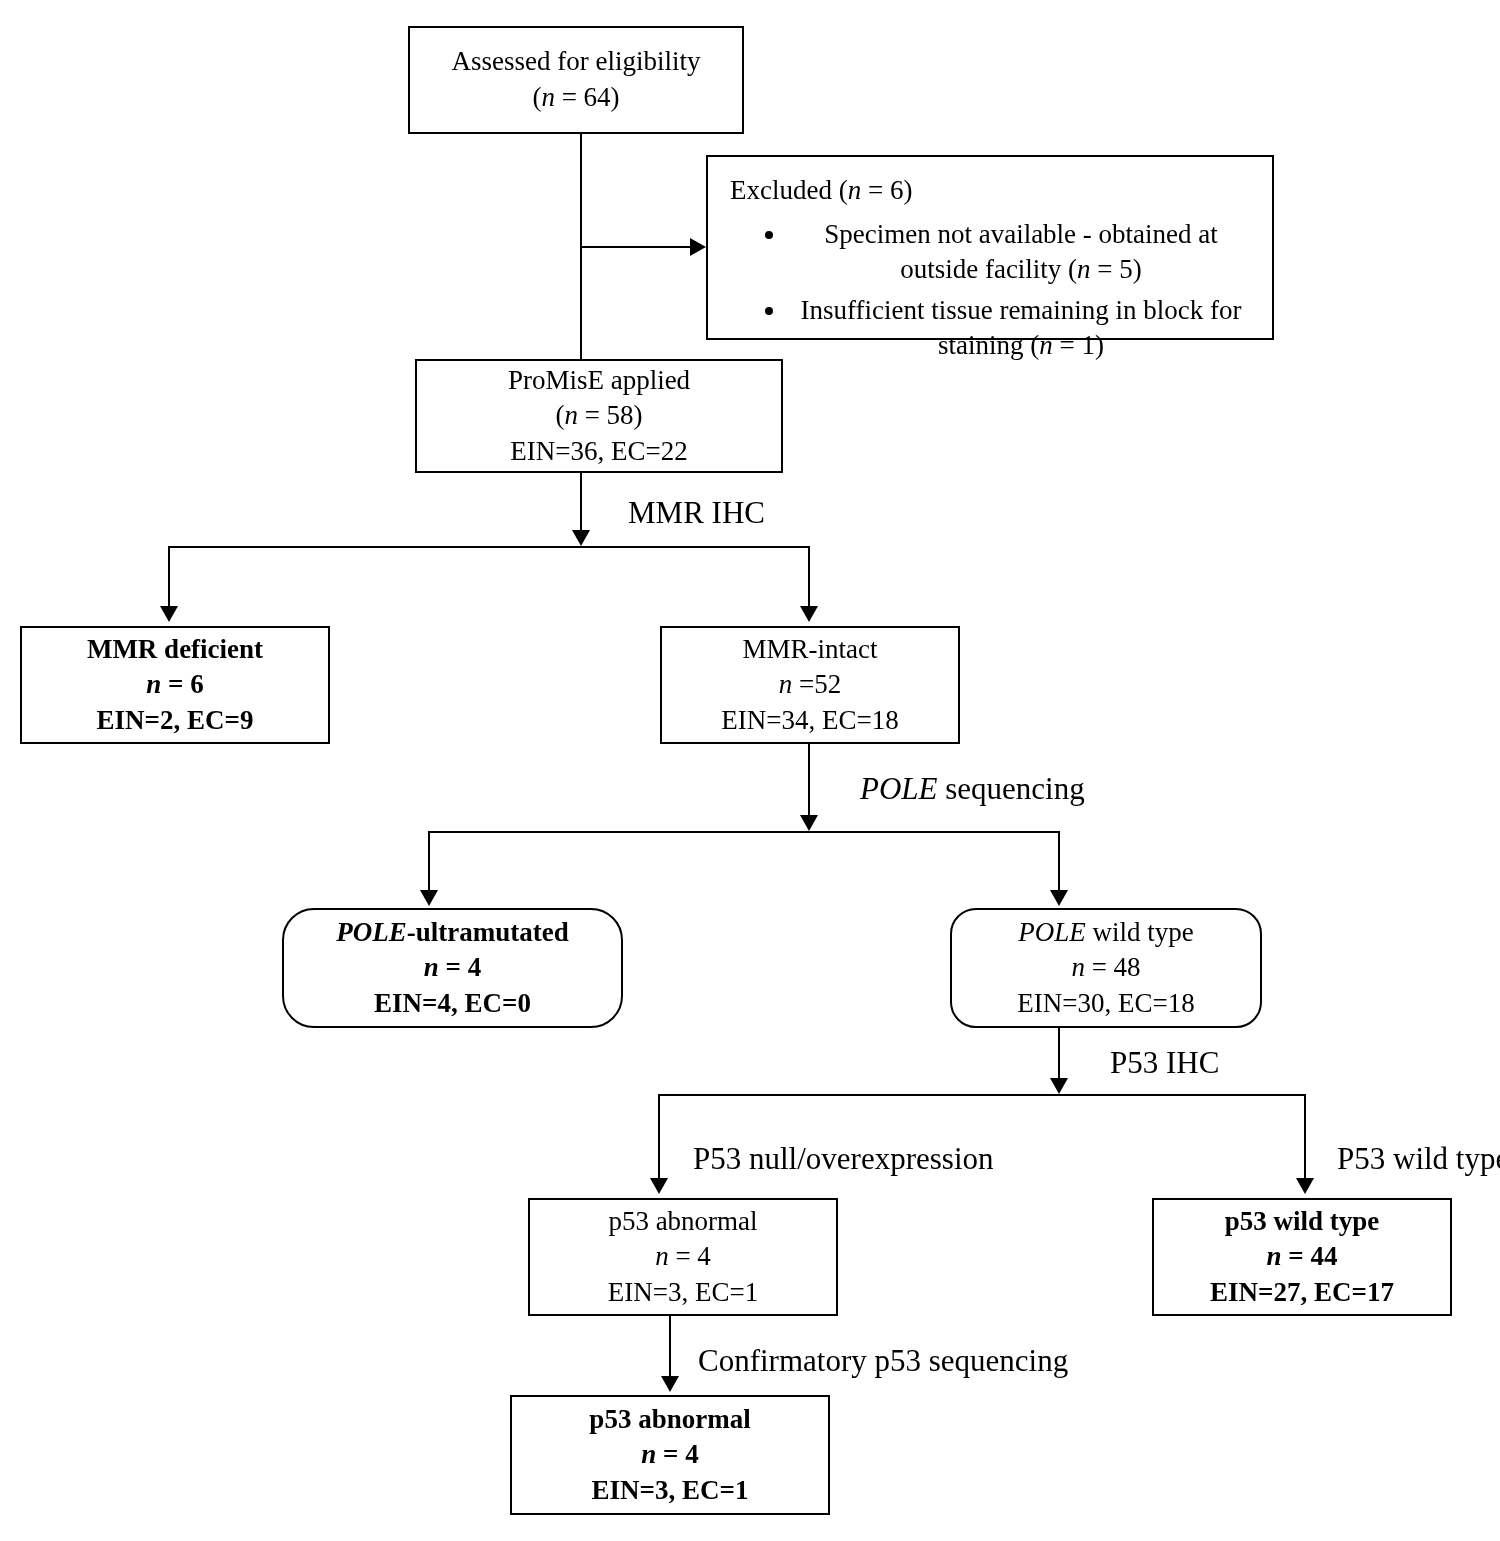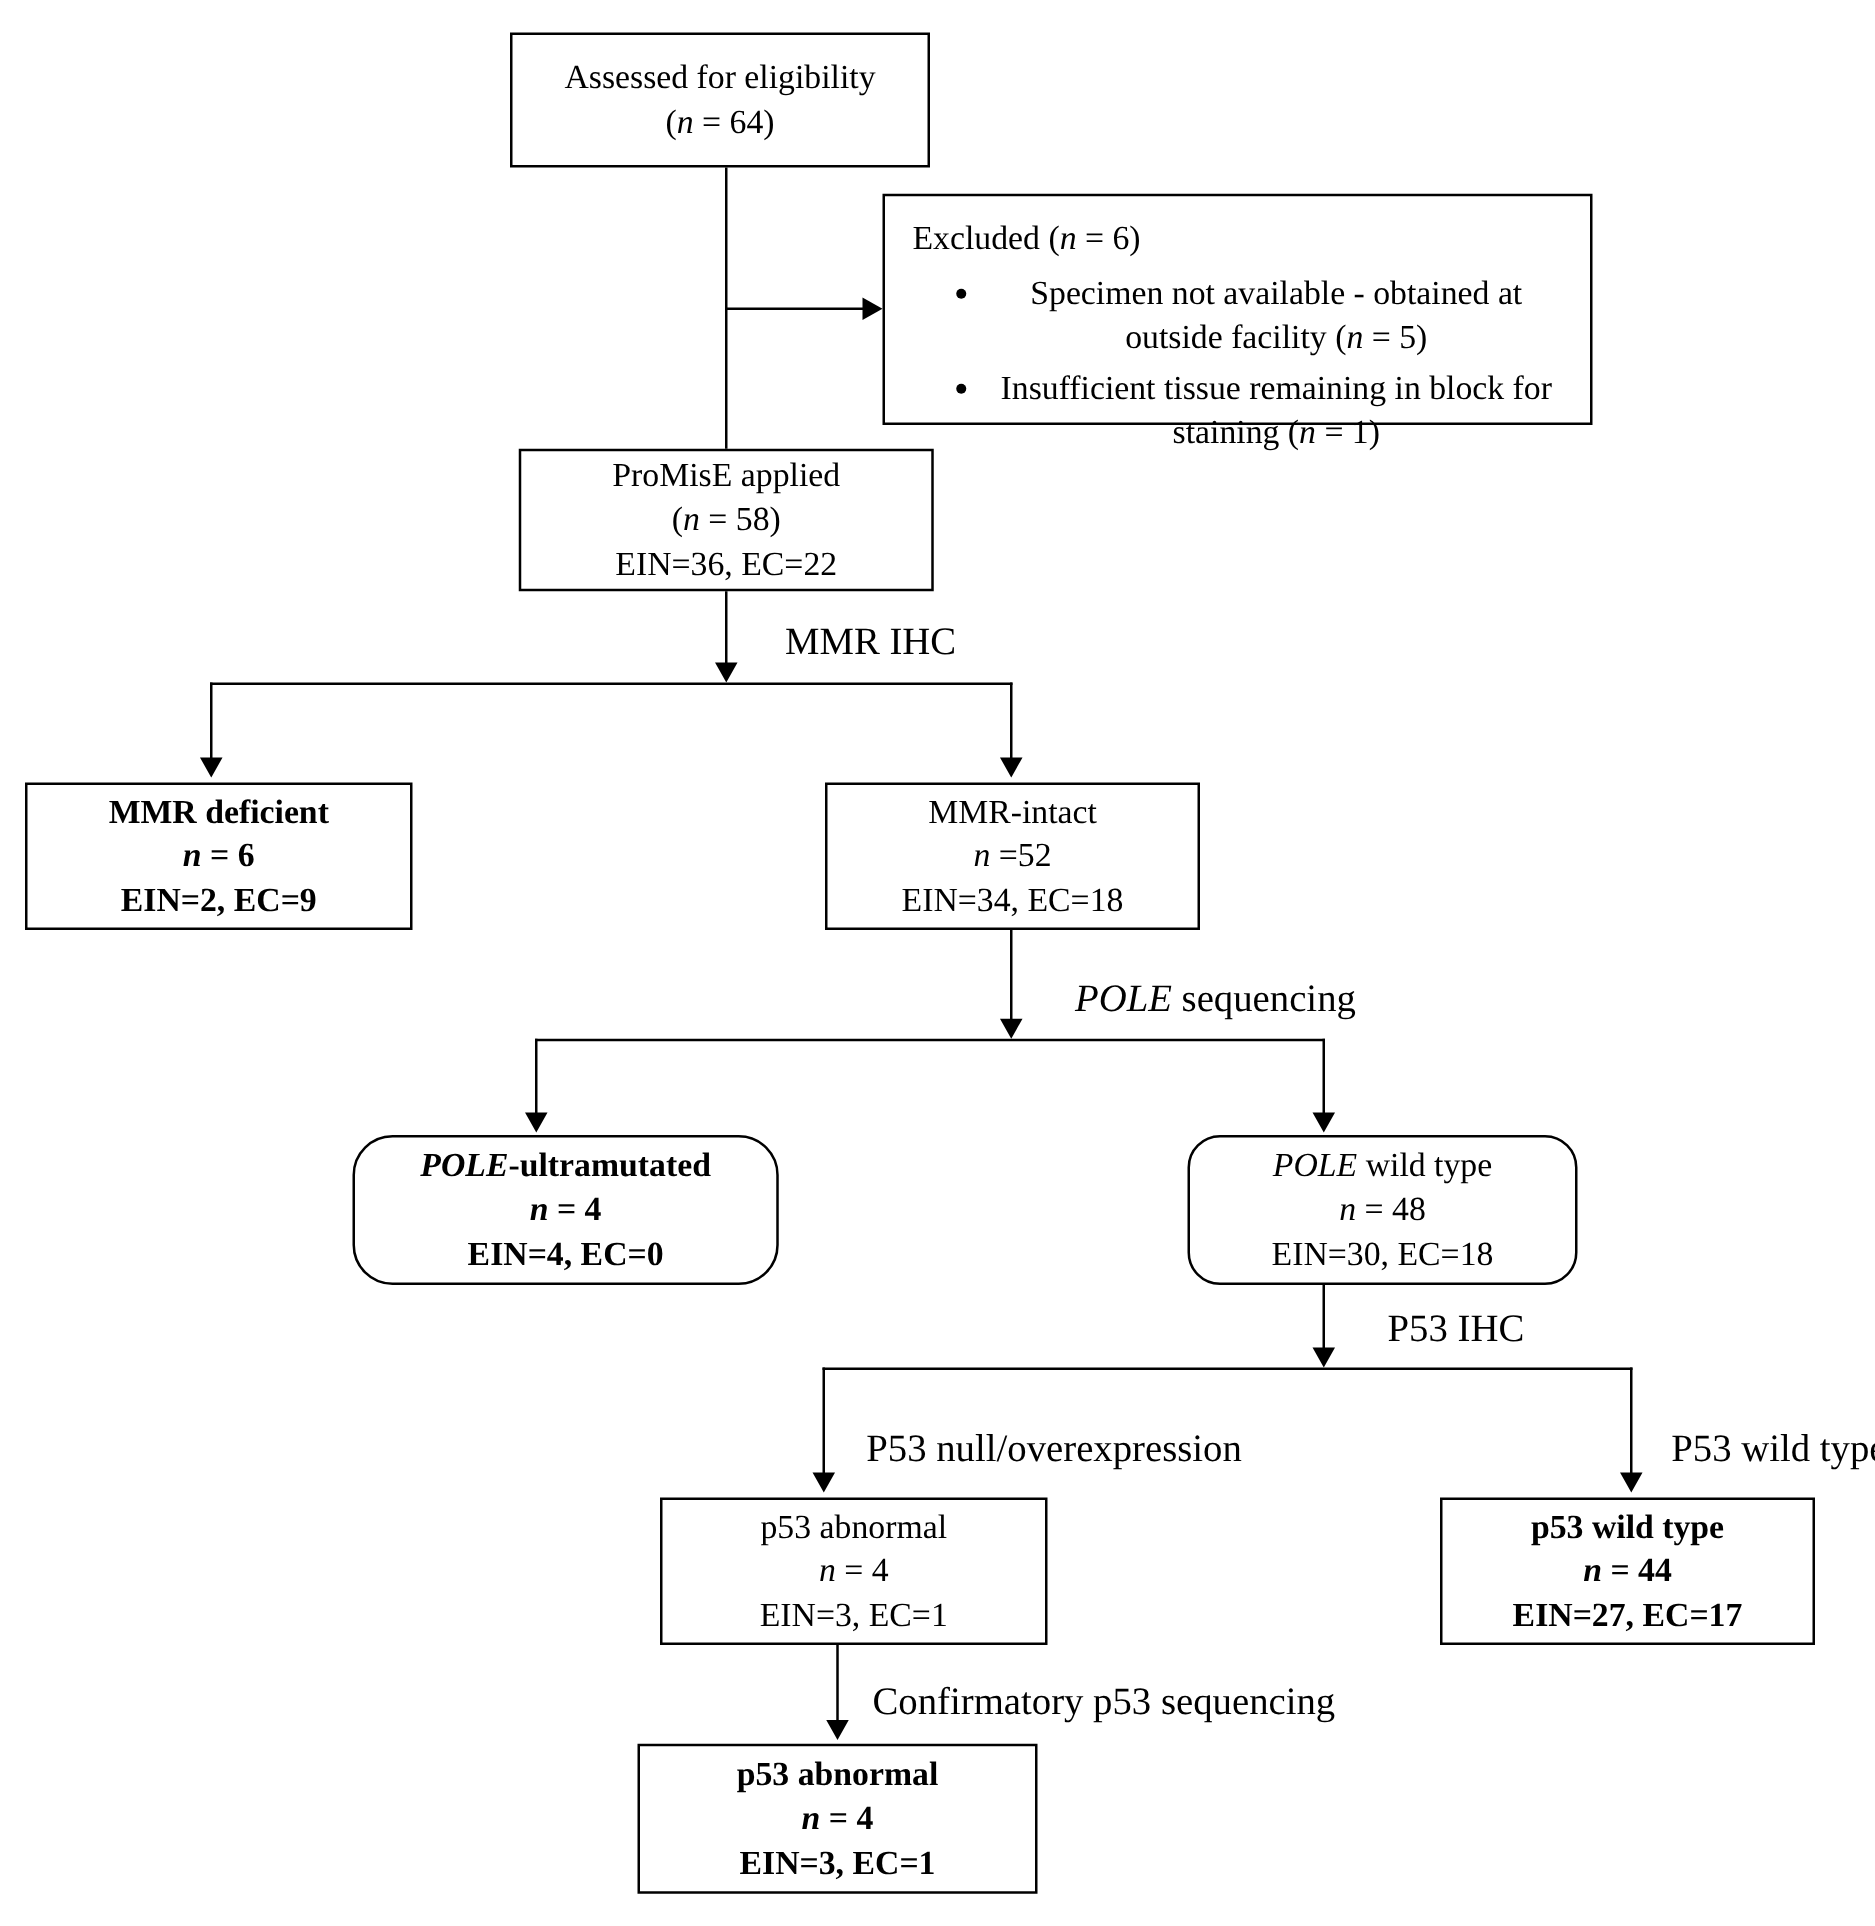--- a/index.html
+++ b/index.html
@@ -76,21 +76,21 @@
   </div>
 
   <div class="box left" style="left:706px;top:155px;width:568px;height:185px;">
     <div class="excl-head"><span>Excluded (</span><span class="it">n</span><span> = 6)</span></div>
     <ul class="bullets">
       <li><span>Specimen not available - obtained at outside facility (</span><span class="it">n</span><span> = 5)</span></li>
       <li><span>Insufficient tissue remaining in block for staining (</span><span class="it">n</span><span> = 1)</span></li>
     </ul>
   </div>
 
-  <div class="box" style="left:415px;top:359px;width:332px;height:114px;">
+  <div class="box" style="left:415px;top:359px;width:368px;height:114px;">
     <div class="ln">ProMisE applied</div>
     <div class="ln"><span>(</span><span class="it">n</span><span> = 58)</span></div>
     <div class="ln">EIN=36, EC=22</div>
   </div>
 
   <div class="box bold" style="left:20px;top:626px;width:310px;height:118px;">
     <div class="ln">MMR deficient</div>
     <div class="ln"><span class="it">n</span><span> = 6</span></div>
     <div class="ln">EIN=2, EC=9</div>
   </div>
@@ -145,21 +145,21 @@
   <div class="arrow-d" style="left:800px;top:606px;"></div>
   <div class="lbl" style="left:628px;top:497px;">MMR IHC</div>
 
   <div class="vline" style="left:808px;top:744px;height:72px;"></div>
   <div class="arrow-d" style="left:800px;top:815px;"></div>
   <div class="hline" style="left:428px;top:831px;width:632px;"></div>
   <div class="vline" style="left:428px;top:831px;height:62px;"></div>
   <div class="arrow-d" style="left:420px;top:890px;"></div>
   <div class="vline" style="left:1058px;top:831px;height:62px;"></div>
   <div class="arrow-d" style="left:1050px;top:890px;"></div>
-  <div class="lbl" style="left:860px;top:773px;margin-top:10px;"><span class="it">POLE</span><span> sequencing</span></div>
+  <div class="lbl" style="left:860px;top:773px;"><span class="it">POLE</span><span> sequencing</span></div>
 
   <div class="vline" style="left:1058px;top:1028px;height:52px;"></div>
   <div class="arrow-d" style="left:1050px;top:1078px;"></div>
   <div class="hline" style="left:658px;top:1094px;width:648px;"></div>
   <div class="vline" style="left:658px;top:1094px;height:86px;"></div>
   <div class="arrow-d" style="left:650px;top:1178px;"></div>
   <div class="vline" style="left:1304px;top:1094px;height:86px;"></div>
   <div class="arrow-d" style="left:1296px;top:1178px;"></div>
   <div class="lbl" style="left:1110px;top:1047px;">P53 IHC</div>
   <div class="lbl" style="left:693px;top:1143px;">P53 null/overexpression</div>

